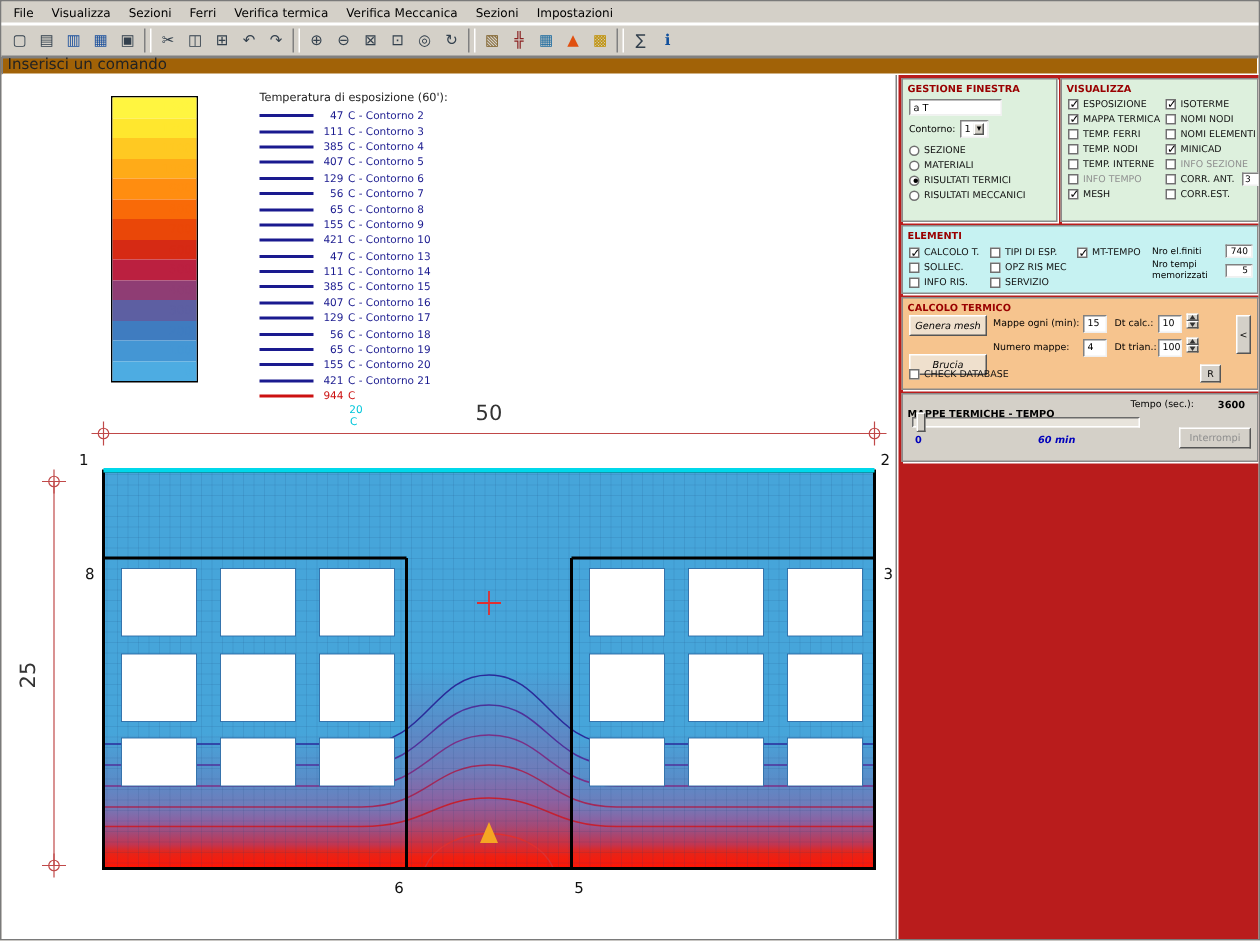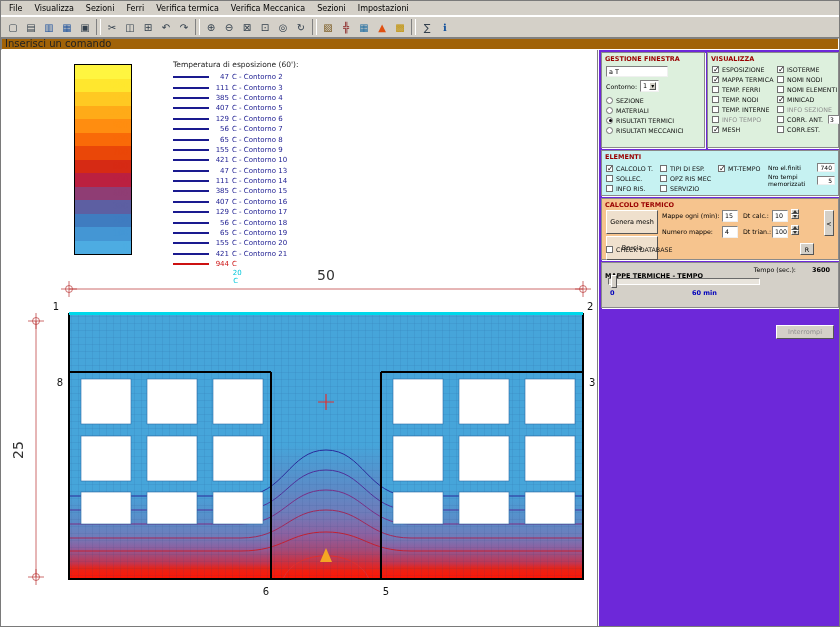--- a/index.html
+++ b/index.html
@@ -15,21 +15,21 @@
   .toolbar { height:22px; display:flex; align-items:center; padding:1px 3px; background:#d4d0c8; border-top:1px solid #fff; border-bottom:1px solid #808080; }
   .ticon { width:18px; height:17px; display:flex; align-items:center; justify-content:center; font-size:10px; color:#33404d; border:1px solid #d4d0c8; }
   .ticon.sep { width:5px; height:16px; border:none; border-left:1px solid #808080; border-right:1px solid #ffffff; margin:0 2px; }
 
   
   .cmdbar { height:12px; background:#a16207; border:1px solid; border-color:#808080 #fff #fff #808080; font-size:10px; line-height:10px; padding-left:3px; color:#222; }
 
   
   .main { flex:1; display:flex; overflow:hidden; }
   .canvas { width:597px; position:relative; background:#ffffff; border-right:1px solid #808080; }
-  .rpanel { flex:1; position:relative; background:#6d28d9; border-left:1px solid #ffffff; }
+  .rpanel { flex:1; position:relative; background:#b91c1c; border-left:1px solid #ffffff; }
 
   
   .colorbar { position:absolute; left:73px; top:14px; width:58px; border:1px solid #000; background:#fff; }
   .cbar-row { height:13.5px; line-height:13.5px; font-size:8px; text-align:right; padding-right:3px; color:#000; }
   .contours { position:absolute; left:172px; top:10px; font-size:7px; color:#111; }
   .ctitle { font-size:7.5px; margin-bottom:3px; color:#222; }
   .crow { display:flex; align-items:center; height:10.4px; }
   .cline { width:36px; height:2px; margin-right:5px; }
   .ctemp { width:15px; text-align:right; margin-right:3px; }
 
@@ -65,21 +65,21 @@
   #vis .cols { display:flex; }
   #vis .col { width:50%; }
   .pcols { display:flex; padding-top:1px; }
   .pcol1 { width:54px; } .pcol2 { width:58px; } .pcol3 { width:54px; }
   .pinfo { flex:1; font-size:6px; padding-right:3px; }
   .pirow { display:flex; align-items:center; justify-content:space-between; margin-bottom:1px; }
   .pirow .plbl { flex:1; }
   .pfield { min-width:18px; text-align:right; height:9px; line-height:6px; padding:1px 2px; font-size:6px; }
 
   #calc .abs { position:absolute; font-size:6.3px; }
-  .cbtn { position:absolute; width:52px; height:24px; background:#efe0cd; }
+  .cbtn { position:absolute; width:52px; height:14px; background:#efe0cd;font-style:italic; }
   #mappe .track { position:absolute; left:6px; top:15px; width:152px; height:7px; background:#e8e4dc; border:1px solid; border-color:#6a6a6a #fff #fff #6a6a6a; }
   #mappe .handle { position:absolute; left:2px; top:-4px; width:6px; height:13px; background:#d4d0c8; border:1px solid; border-color:#fff #555 #555 #fff; }
   .bluelbl { color:#0000bb; font-weight:bold; font-size:6.5px; position:absolute; }
 
   
   .statusbar { height:12px; display:flex; gap:3px; padding:1px 3px; align-items:stretch; }
   .scell { flex:1; border:1px solid; border-color:#808080 #fff #fff #808080; }
   .scell.coords { flex:none; width:248px; font-size:7px; line-height:9px; padding-left:70px; color:#222; }
 </style>
 </head>
@@ -688,19 +688,19 @@
       </div>
 
       <div class="gbox" id="mappe">
         <div class="gtitle black" style="display:inline-block;">MAPPE TERMICHE - TEMPO</div>
         <span class="abs" style="position:absolute;right:42px;top:3px;font-size:6.3px;">Tempo (sec.):</span>
         <span class="abs" style="position:absolute;right:8px;top:3px;font-size:6.5px;font-weight:bold;">3600</span>
         <div class="track">
           <div class="handle"></div>
         </div>
         <span class="bluelbl" style="left:8px;top:26px;">0</span>
-        <span class="bluelbl" style="left:90px;top:26px;">60  min</span>
-        <div class="btn dis" style="position:absolute;right:4px;top:22px;width:58px;height:14px;color:#8f8f8f;margin-top:40px;">Interrompi</div>
+        <span class="bluelbl" style="left:90px;top:26px;font-style:italic;">60  min</span>
+        <div class="btn dis" style="position:absolute;right:4px;top:22px;width:48px;height:14px;color:#8f8f8f;">Interrompi</div>
       </div>
     </div>
   </div>
 
 </div>
 
 </body></html>

